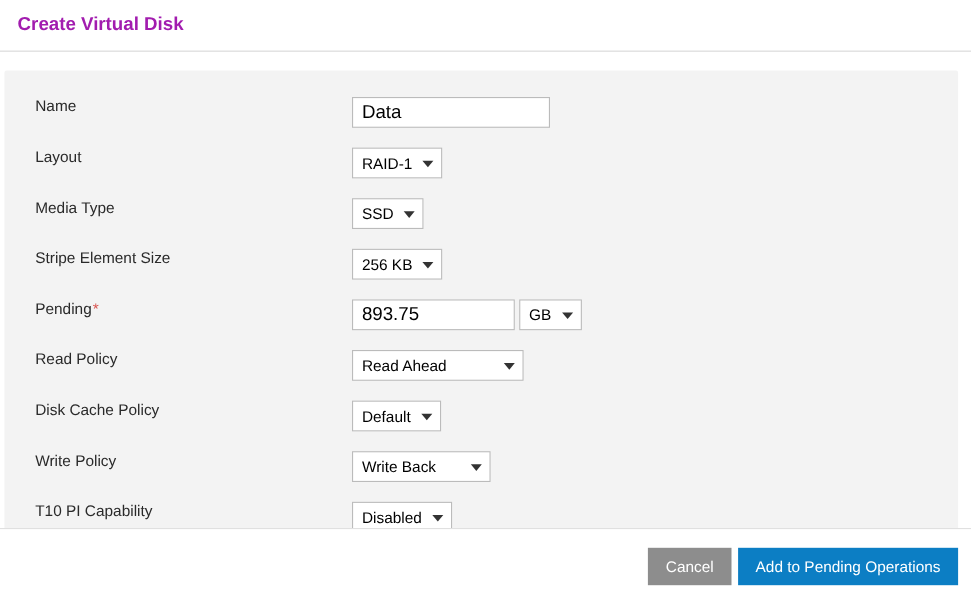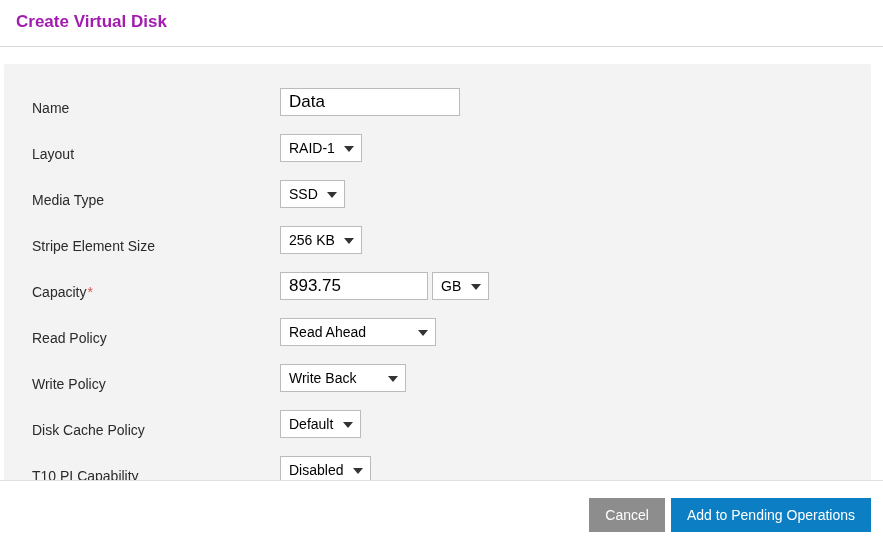--- a/index.html
+++ b/index.html
@@ -35,22 +35,23 @@
       overflow-y: auto;
       padding: 16px 12px 0 4px;
     }
     .form-panel {
       background: #f3f3f3;
       padding: 24px 28px 14px;
       border-radius: 2px;
     }
     .form-row {
       display: flex;
-      align-items: flex-end;
+      align-items: flex-start;
       margin-bottom: 18px;
+      gap: 40px;
     }
     .form-label {
       width: 248px;
       font-size: 14px;
       color: #2a2a2a;
     }
     .required-mark {
       color: #d9534f;
       margin-left: 1px;
     }
@@ -184,21 +185,21 @@
         <span class="select-wrap">
           <select class="sel-stripe">
             <option>256 KB</option>
           </select>
         </span>
       </div>
     </div>
 
     <div class="form-row">
       <div class="form-label">
-        <span>Capacity</span><span class="required-mark">*</span>
+        <span>Pending</span><span class="required-mark">*</span>
       </div>
       <div class="form-control">
         <input type="text" class="input-capacity" value="893.75" style="">
         <span class="select-wrap">
           <select class="sel-unit">
             <option>GB</option>
           </select>
         </span>
       </div>
     </div>
@@ -208,36 +209,36 @@
       <div class="form-control">
         <span class="select-wrap">
           <select class="sel-read">
             <option>Read Ahead</option>
           </select>
         </span>
       </div>
     </div>
 
     <div class="form-row">
+      <div class="form-label">Disk Cache Policy</div>
+      <div class="form-control">
+        <span class="select-wrap">
+          <select class="sel-diskcache">
+            <option>Default</option>
+          </select>
+        </span>
+      </div>
+    </div>
+
+    <div class="form-row">
       <div class="form-label">Write Policy</div>
       <div class="form-control">
         <span class="select-wrap">
           <select class="sel-write">
             <option>Write Back</option>
-          </select>
-        </span>
-      </div>
-    </div>
-
-    <div class="form-row">
-      <div class="form-label">Disk Cache Policy</div>
-      <div class="form-control">
-        <span class="select-wrap">
-          <select class="sel-diskcache">
-            <option>Default</option>
           </select>
         </span>
       </div>
     </div>
 
     <div class="form-row">
       <div class="form-label">T10 PI Capability</div>
       <div class="form-control">
         <span class="select-wrap">
           <select class="sel-t10">

